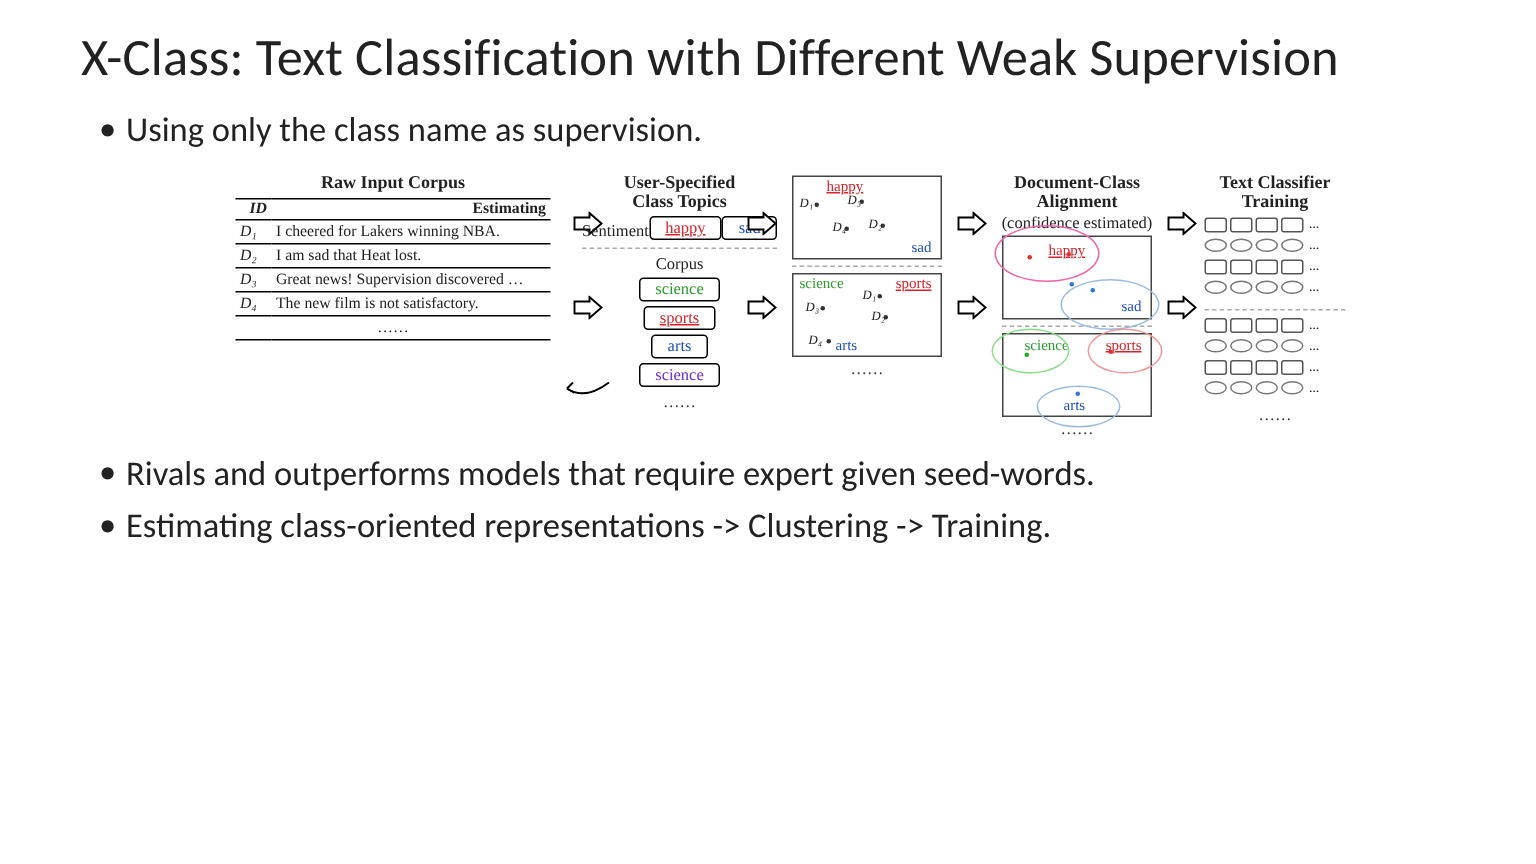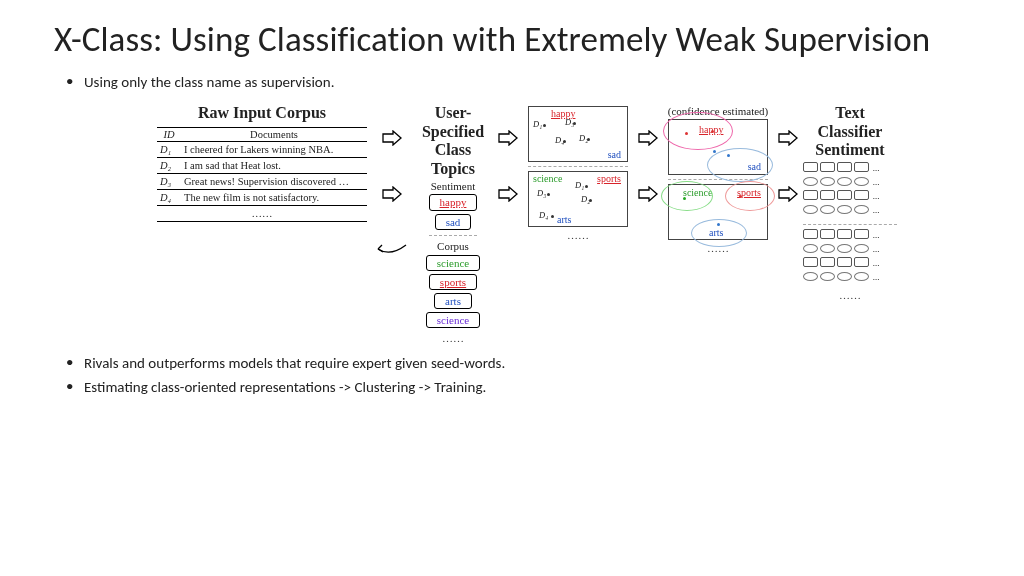--- a/index.html
+++ b/index.html
@@ -3,33 +3,33 @@
 <meta charset="utf-8">
 <style>
   * { box-sizing: border-box; margin: 0; padding: 0; }
   body {
     width: 1024px; height: 576px; overflow: hidden;
     font-family: Calibri, "Segoe UI", Arial, sans-serif;
     background: #fff; color: #222; padding: 20px 54px 10px 54px;
   }
   .title { font-size: 35px; line-height: 1.12; font-weight: 400; margin-bottom: 14px; letter-spacing: .1px; }
   ul.bullets { list-style: none; }
-  ul.bullets > li { font-size: 15px; line-height: 1.28; margin: 5px 0 5px 12px; position: relative; padding-left: 18px; }
+  ul.bullets > li { font-size: 23px; line-height: 1.28; margin: 5px 0 5px 12px; position: relative; padding-left: 18px; }
   ul.bullets > li::before { content: "•"; position: absolute; left: 0; top: -1px; }
 
   .figure { margin: 12px 0 10px 98px; width: 780px; }
   .cols { display: flex; align-items: flex-start; gap: 4px; }
   .col { display: flex; flex-direction: column; align-items: center; }
-  .col-hdr { font-family: "Times New Roman", serif; font-weight: 700; font-size: 16px; text-align: center; line-height: 1.15; }
+  .col-hdr { font-family: "Times New Roman", serif; font-weight: 700; font-size: 12px; text-align: center; line-height: 1.15; }
   .col-sub { font-family: "Times New Roman", serif; font-size: 11px; text-align: center; margin-top: 1px; }
 
   
   .corpus { width: 220px; }
   .corp-tbl { margin-top: 4px; width: 210px; border-collapse: collapse; font-family: "Times New Roman", serif; font-size: 10.5px; }
-  .corp-tbl th { border-top: 1.2px solid #000; border-bottom: 1.2px solid #000; padding: 1px 3px; text-align: center; font-weight: 400; }
+  .corp-tbl th { border-top: 1.2px solid #000; border-bottom: 1.2px solid #000; padding: 1px 3px; text-align: right; font-weight: 700; }
   .corp-tbl td { border-bottom: .8px solid #000; padding: 2px 3px; }
   .corp-tbl .id { width: 24px; font-style: italic; }
   .corp-tbl .dots td { text-align: center; border-bottom: 1.2px solid #000; }
 
   
   .arrows { display: flex; flex-direction: column; justify-content: center; gap: 40px; padding-top: 26px; }
   .arrow { width: 20px; height: 16px; }
   .arrow svg { display: block; }
 
   
@@ -55,36 +55,36 @@
   .net .rect { width: 15px; height: 10px; border: 1.2px solid #555; border-radius: 2px; background: #fff; }
   .net .oval { width: 15px; height: 9px; border: 1.2px solid #777; border-radius: 50%; background: #fff; }
   .net .dots { font-size: 9px; padding-left: 2px; }
 
   
   .back-arrow { position: relative; height: 12px; width: 36px; align-self: flex-start; margin-left: -4px; }
 </style>
 </head>
 <body>
 
-<h1 class="title">X-Class: Using Classification with Extremely Weak Supervision</h1>
+<h1 class="title">X-Class: Text Classification with Different Weak Supervision</h1>
 
 <ul class="bullets">
   <li>Using only the class name as supervision.</li>
 </ul>
 
 <div class="figure">
   <div class="cols">
 
     <div class="col corpus">
       <div class="col-hdr">Raw Input Corpus</div>
       <table class="corp-tbl">
         <tbody>
             <tr>
               <th class="id">ID</th>
-              <th>Documents</th>
+              <th>Estimating</th>
             </tr>
         <tr>
               <td class="id">D₁</td>
               <td>I cheered for Lakers winning NBA.</td>
             </tr>
         <tr>
               <td class="id">D₂</td>
               <td>I am sad that Heat lost.</td>
             </tr>
         <tr>
@@ -114,21 +114,21 @@
           </svg>
         </span>
       <span class="back-arrow"><svg viewBox="0 0 36 14" width="36" height="14">
             <path d="M34 2 Q18 14 6 6" fill="none" stroke="#000" stroke-width="1.3"></path>
             <path d="M6 6l4-4M6 6l5 3" fill="none" stroke="#000" stroke-width="1.3"></path>
           </svg></span>
     </div>
 
     <div class="col cls-col">
       <div class="col-hdr">User-Specified Class Topics</div>
-      <div class="dashed-bottom" style="display:flex;flex-direction:column;align-items:center;">
+      <div class="dashed-bottom" style="display:flex;flex-direction:row;align-items:flex-end;">
         <div class="group-label">Sentiment</div>
         <div class="cls-box c-red">happy</div>
         <div class="cls-box c-blue">sad</div>
       </div>
       <div style="display:flex;flex-direction:column;align-items:center;">
         <div class="group-label">Corpus</div>
         <div class="cls-box c-green">science</div>
         <div class="cls-box c-red">sports</div>
         <div class="cls-box c-blue">arts</div>
         <div class="cls-box c-purple">science</div>
@@ -187,20 +187,21 @@
           </svg>
         </span>
       <span class="arrow">
           <svg viewBox="0 0 20 16">
             <path d="M1 4h10V1l8 7-8 7v-3H1z" fill="#fff" stroke="#000" stroke-width="1.3"></path>
           </svg>
         </span>
     </div>
 
     <div class="col panel-col">
+      <div class="col-hdr">Document-Class Alignment</div>
       <div class="col-sub">(confidence estimated)</div>
       <div class="dashed-bottom">
         <div class="panel">
           <span class="lab c-red" style="top:4px;left:30px;">happy</span>
           <span class="lab c-blue" style="bottom:2px;right:6px;">sad</span>
           <span class="curve" style="top:-8px;left:-6px;width:70px;height:38px;border-color:#e6a;"></span>
           <span class="curve" style="bottom:-8px;right:-6px;width:66px;height:34px;border-color:#9bd;"></span>
           <span class="pt" style="top:12px;left:16px;background:#d33;"></span>
             <span class="pt" style="top:10px;left:42px;background:#d33;"></span>
           <span class="pt" style="top:34px;left:58px;background:#37c;"></span>
@@ -228,21 +229,21 @@
           </svg>
         </span>
       <span class="arrow">
           <svg viewBox="0 0 20 16">
             <path d="M1 4h10V1l8 7-8 7v-3H1z" fill="#fff" stroke="#000" stroke-width="1.3"></path>
           </svg>
         </span>
     </div>
 
     <div class="col net-col">
-      <div class="col-hdr">Text Classifier Sentiment</div>
+      <div class="col-hdr">Text Classifier Training</div>
       <div class="dashed-bottom">
         <div class="net">
           <div class="layer">
               <span class="rect"></span>
               <span class="rect"></span>
               <span class="rect"></span>
               <span class="rect"></span>
               <span class="dots">…</span>
             </div>
           <div class="layer">

